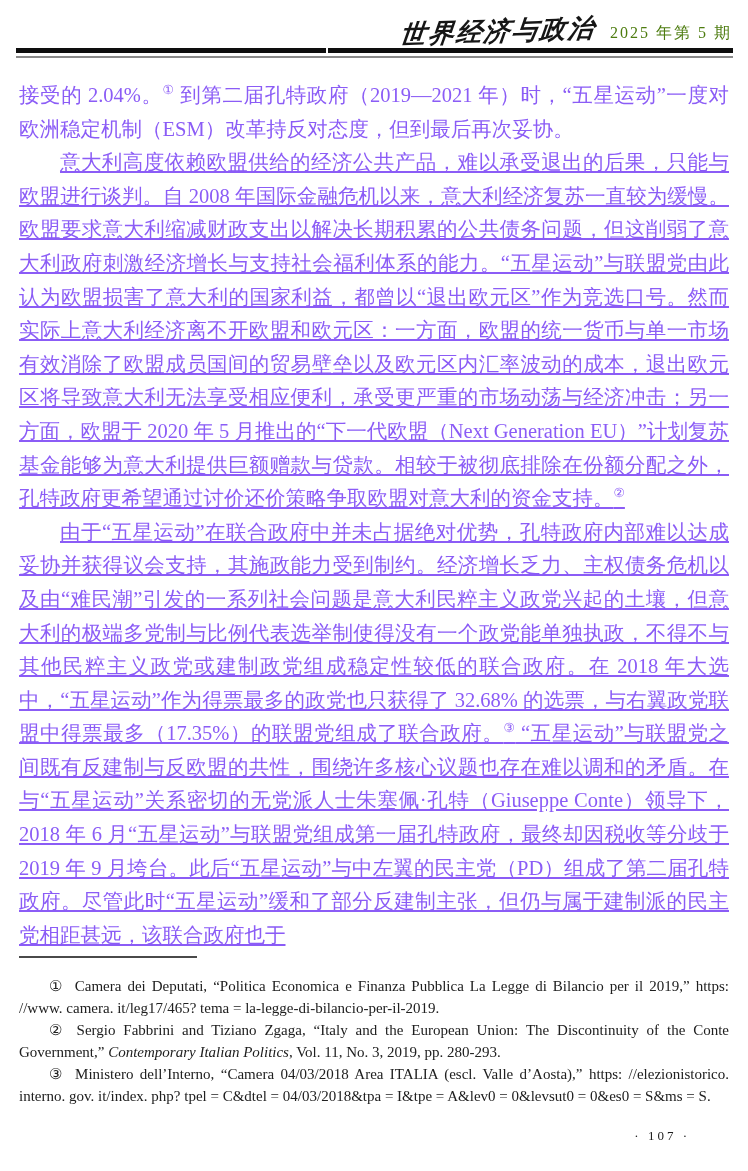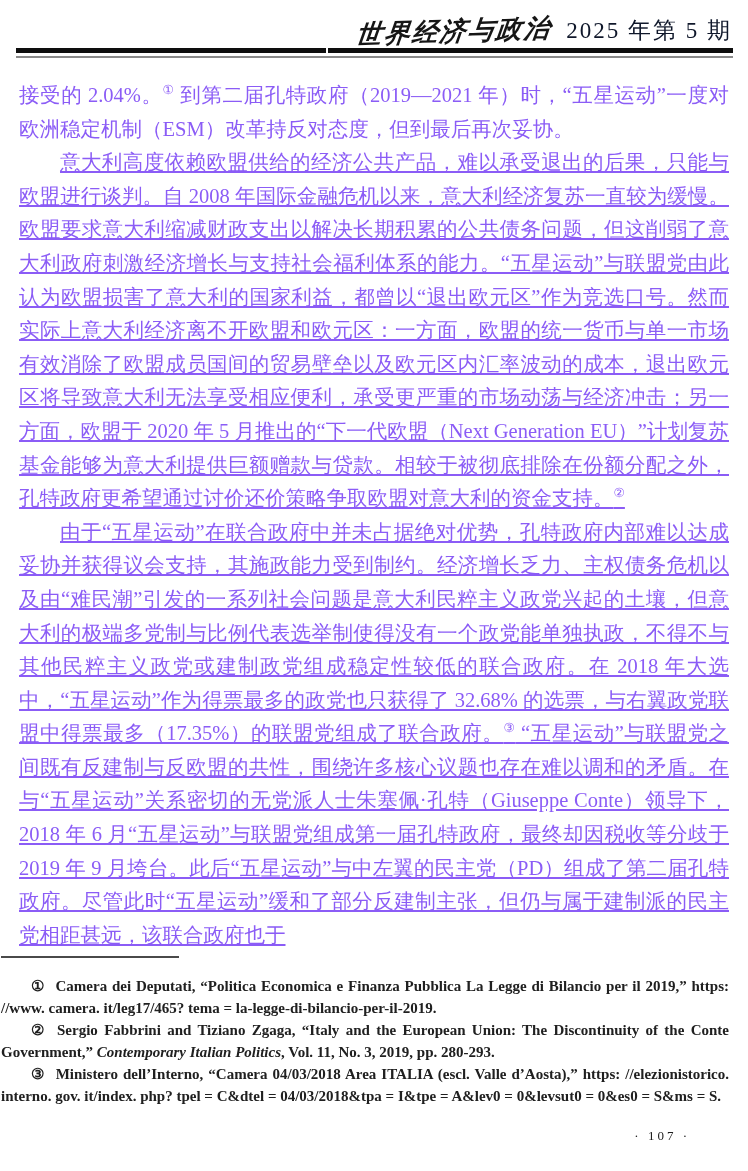--- a/index.html
+++ b/index.html
@@ -25,23 +25,23 @@
     font-size: 26px;
     font-weight: bold;
     font-style: italic;
     letter-spacing: 2px;
     transform: rotate(-2deg) skewX(-8deg);
     margin-right: 14px;
     color: #161616;
   }
   .issue-label {
     display: inline-block;
-    font-size: 23px;
+    font-size: 16px;
     letter-spacing: 2px;
-    color: #0f172a;
+    color: #4d7c0f;
     vertical-align: 2px;
   }
   .rule-thick { height: 5px; background: #0e0e0e; margin: 2px 15px 0 16px; position: relative; }
   .rule-notch { position: absolute; left: 310px; top: 0; width: 2px; height: 5px; background: #ffffff; }
   .rule-thin  { height: 2px; background: #8a8a8a; margin: 3px 15px 0 16px; }
 
   
   .article {
     margin: 21px 19px 0 19px;
     font-size: 20.5px;
@@ -55,23 +55,22 @@
   sup.fn-ref {
     font-size: 0.62em;
     line-height: 0;
     vertical-align: super;
   }
   .italic { font-style: italic; }
 
   
   .footnote-section {
     position: absolute;
-    left: 1px; right: 19px;
+    left: 19px; right: 19px;
     top: 956px;
-    font-weight: bold;
   }
   .footnote-separator {
     width: 178px; height: 2px;
     background: #4a4a4a;
     margin-bottom: 17px;
   }
   .footnote-list {
     font-size: 15px;
     line-height: 22px;
     text-align: justify;

